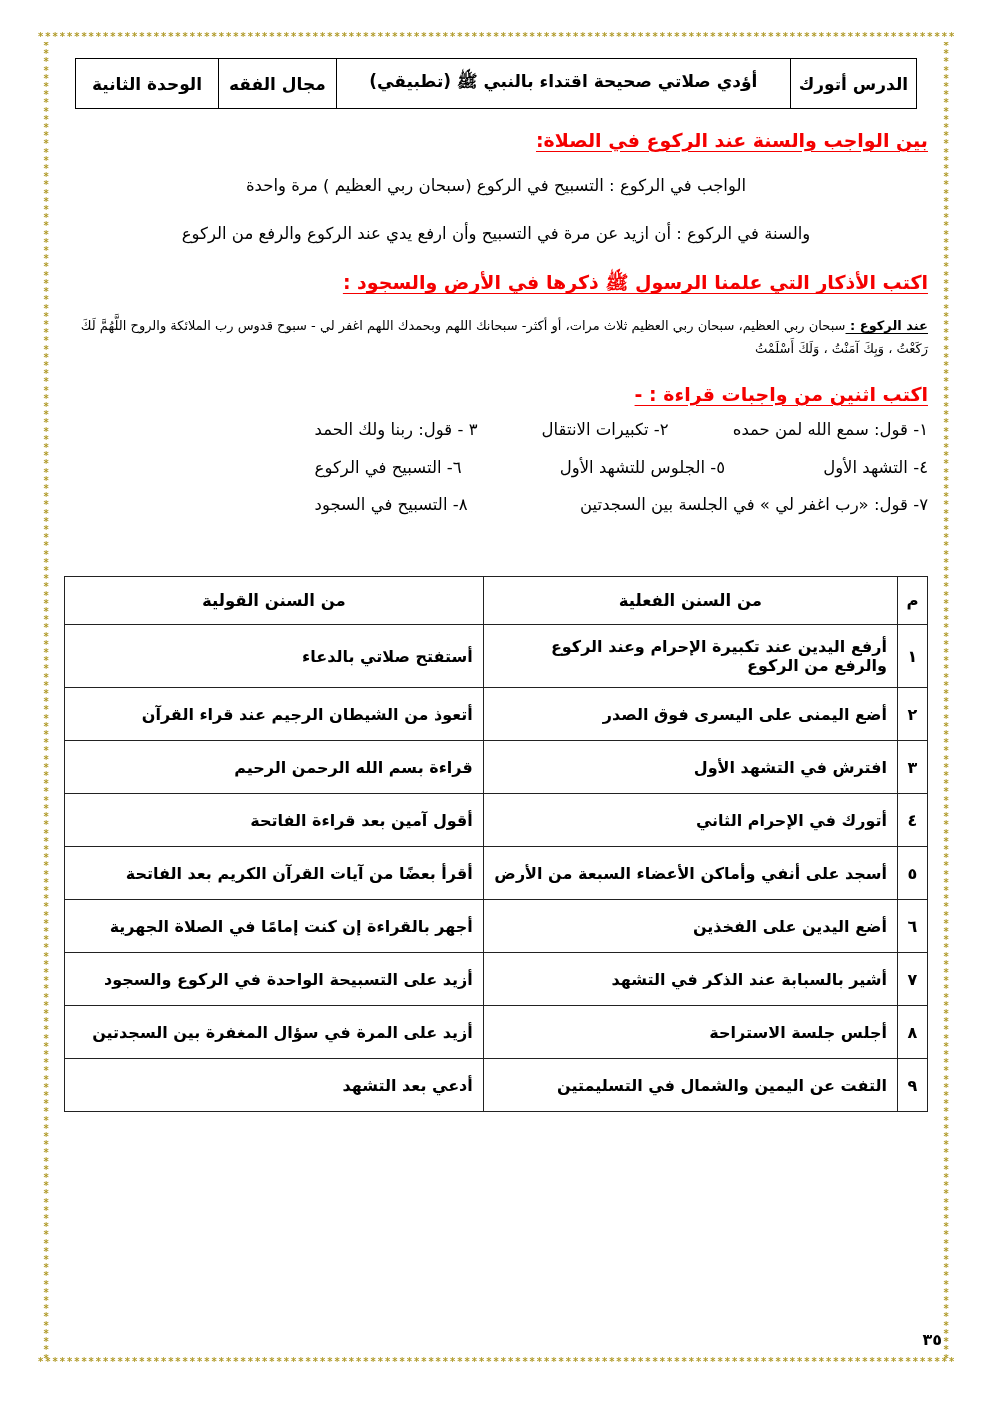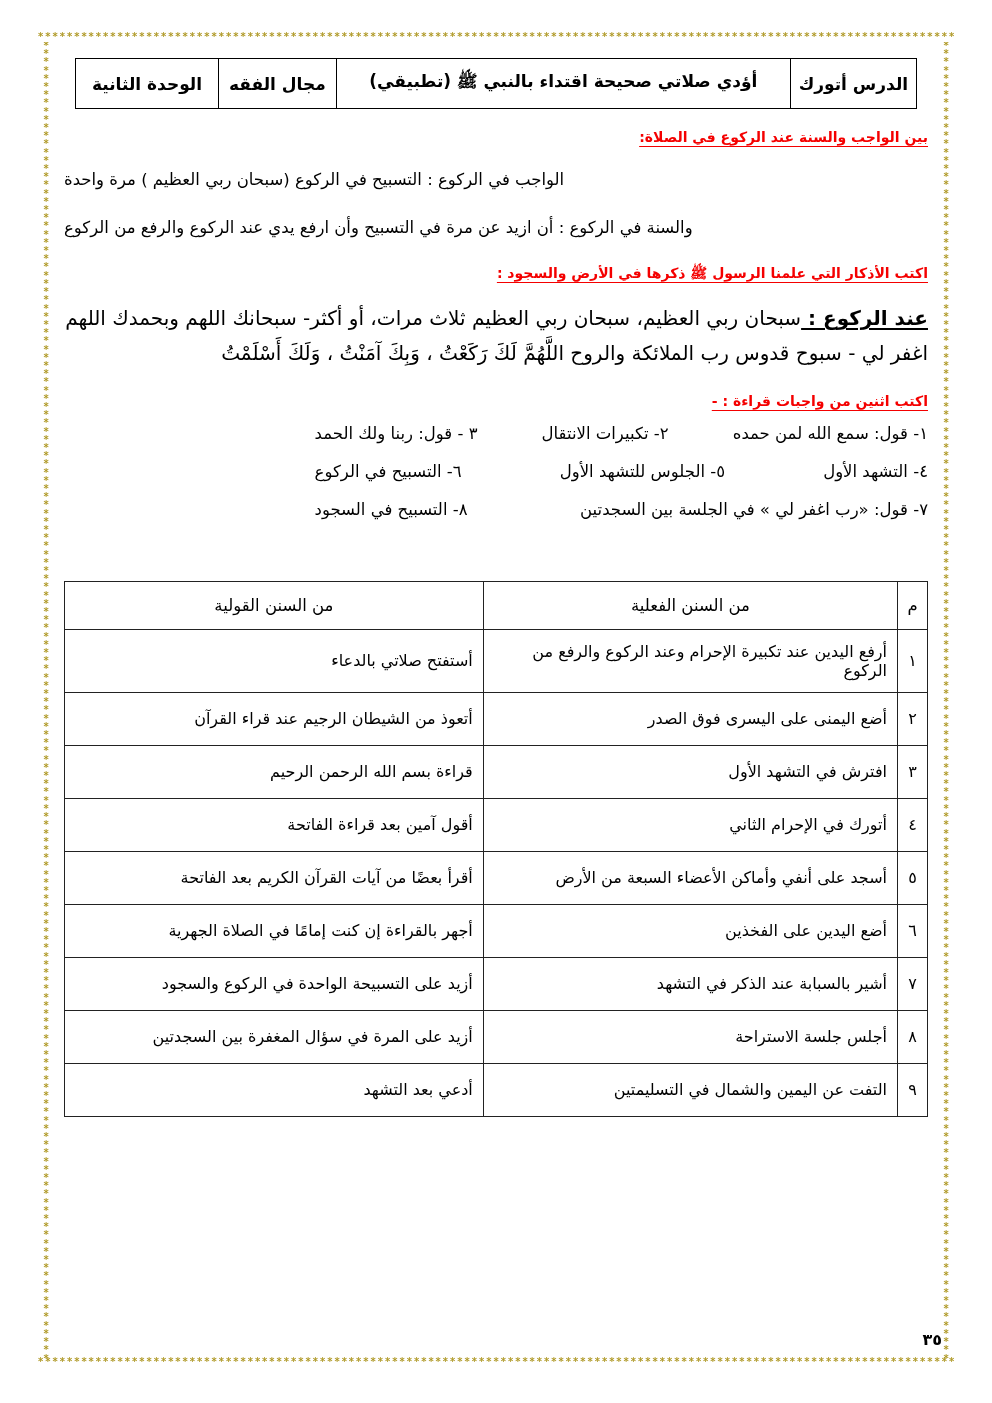--- a/index.html
+++ b/index.html
@@ -43,47 +43,47 @@
     border:1.8px solid #000; padding:12px 6px;
     font-weight:bold; font-size:17px; text-align:center;
     vertical-align:middle;
   }
   .h-lesson { width:15%; }
   .h-title  { width:54%; }
   .h-field  { width:14%; }
   .h-unit   { width:17%; }
 
   .red-h {
-    color:#f40000; font-weight:bold; font-size:14px;
+    color:#f40000; font-weight:bold; font-size:19px;
     text-decoration:underline; text-underline-offset:4px;
     text-align:right;
   }
   .h-s1 { margin-top:20px; }
   .h-s2 { margin-top:24px; }
   .h-s3 { margin-top:22px; }
   .h-s4 { margin-top:12px; }
 
-  .body-line { font-size:16.5px; margin-top:21px; line-height:1.65; text-align:left; }
-  .body-par  { font-size:20px; line-height:1.75; text-align:right; }
+  .body-line { font-size:16.5px; margin-top:21px; line-height:1.65; text-align:center; }
+  .body-par  { font-size:13px; line-height:1.75; text-align:right; }
   .p-ruku  { margin-top:16px; }
   .p-sujud { margin-top:18px; }
   .blabel { font-weight:bold; text-decoration:underline; text-underline-offset:3px; }
 
   .wajibat { width:71%; margin-top:10px; }
   .wajibat-row {
     display:flex; justify-content:space-between;
     font-size:16.5px; margin-top:13px; line-height:1.5;
   }
 
   .sunan-table {
     width:100%; border-collapse:collapse; margin-top:58px;
     direction:rtl; font-size:16px;
   }
   .sunan-table th, .sunan-table td {
-    border:1.7px solid #222; font-weight:normal; vertical-align:middle;
+    border:1.7px solid #222; font-weight:bold; vertical-align:middle;
   }
   .sunan-table th { text-align:center; padding:14px 4px; font-size:16.5px; }
   .sunan-table td { text-align:right; padding:12px 10px; height:53px; }
   .col-num { width:30px; }
   .col-practical { width:48%; }
   .num-cell { text-align:center !important; padding:12px 3px !important; }
 
   .page-num {
     position:absolute; right:50px; bottom:54px;
     font-size:16px; font-weight:bold;

